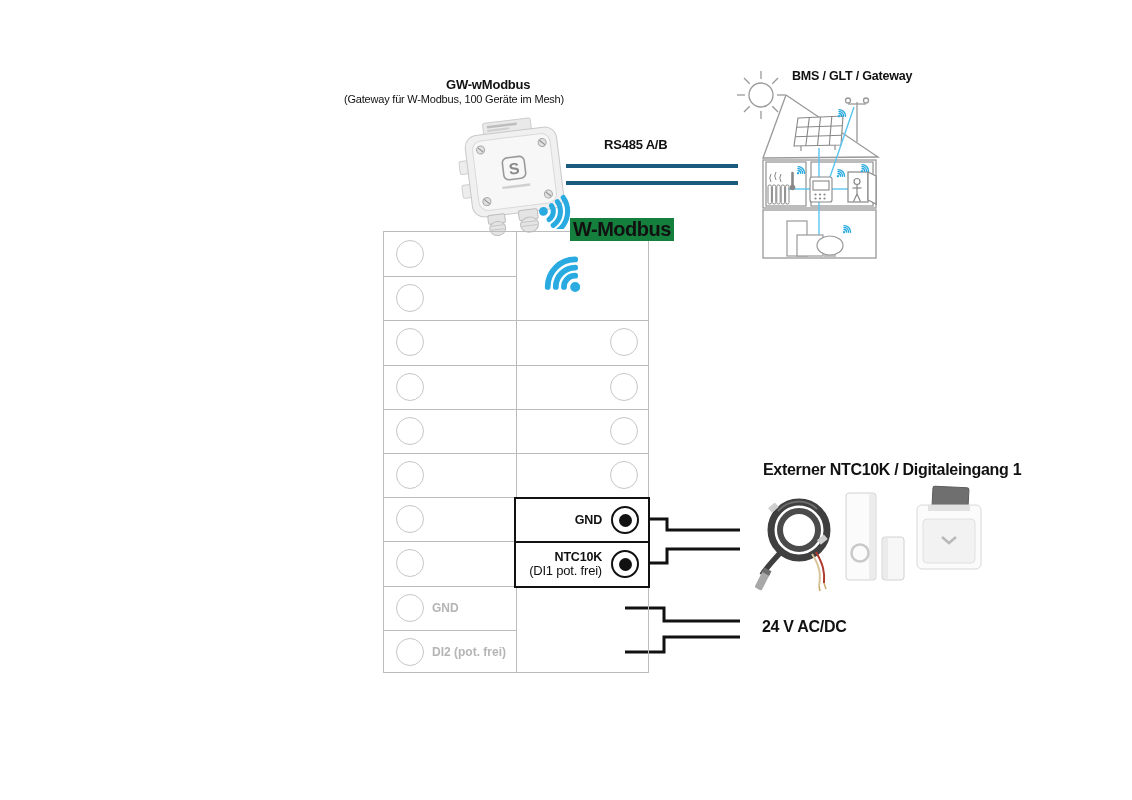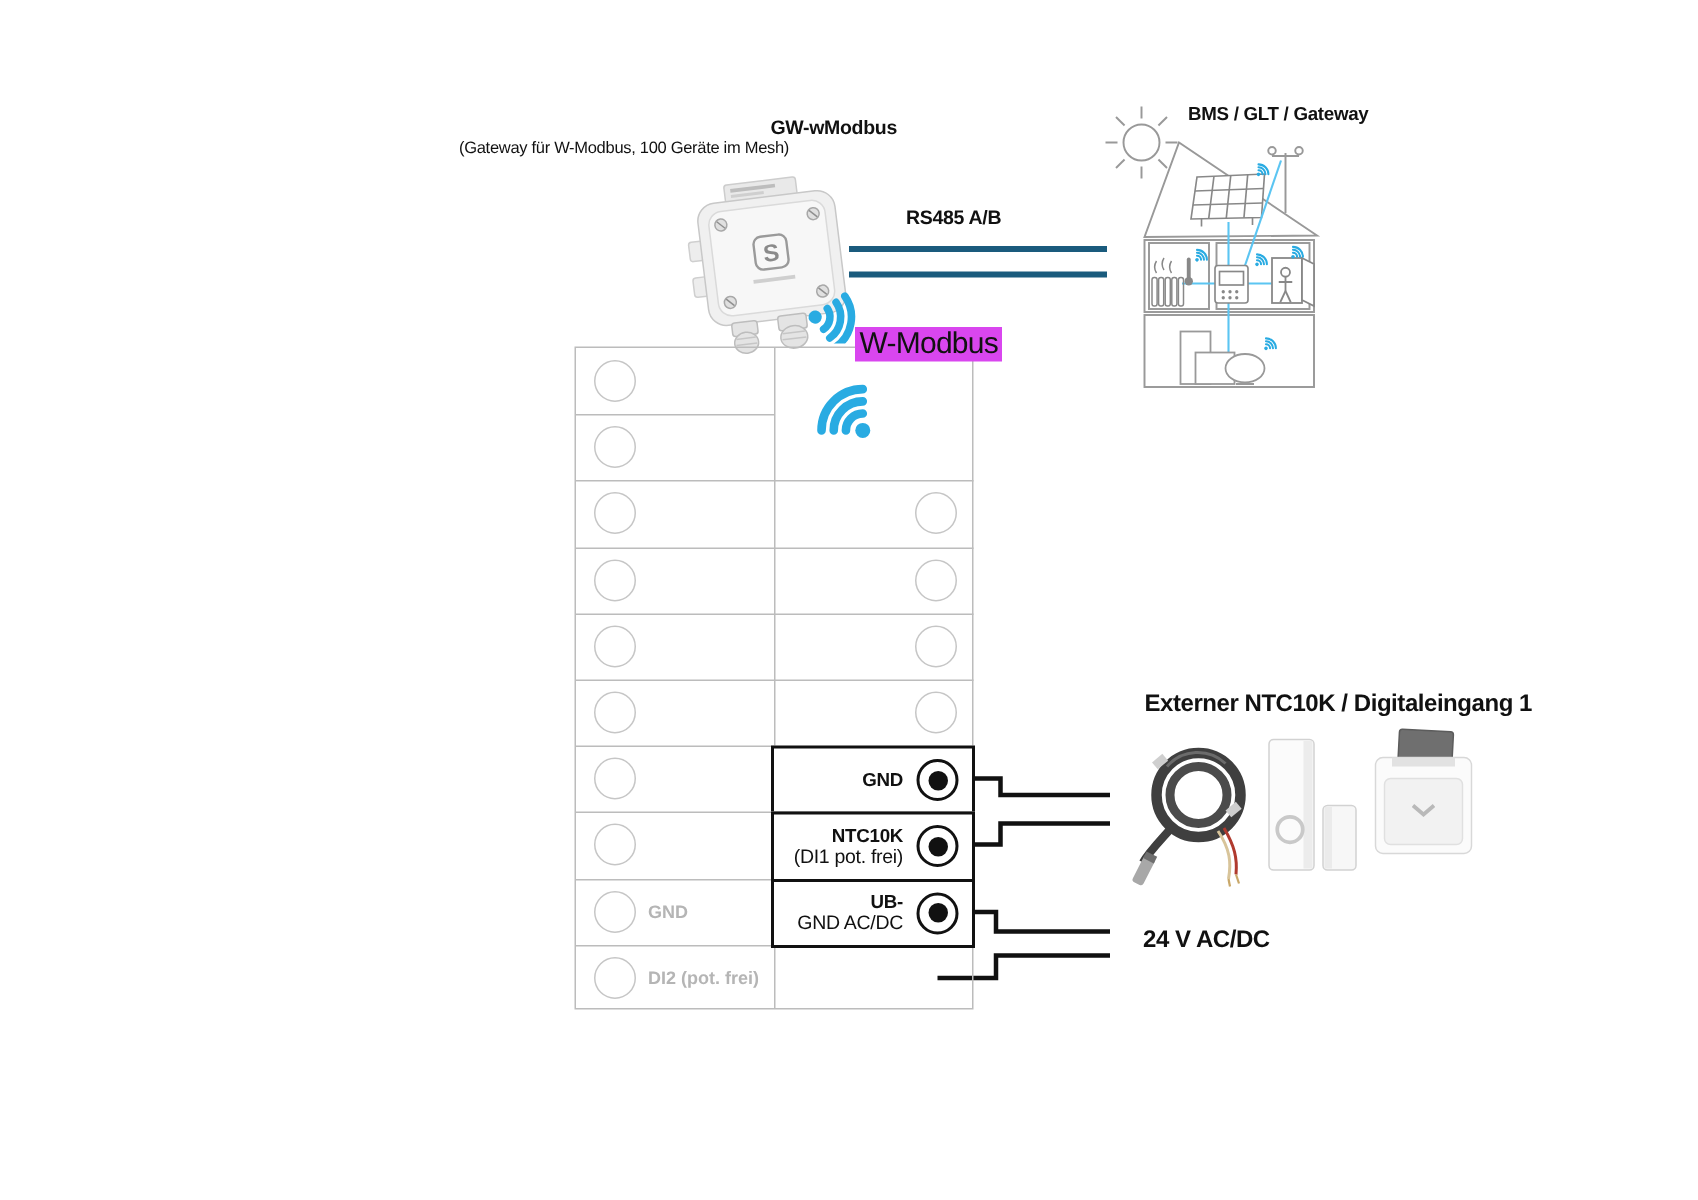--- a/index.html
+++ b/index.html
@@ -10,25 +10,25 @@
     --muted-gray:#b5b5b5;
     --ink:#111111;
   }
   *{margin:0;padding:0;box-sizing:border-box}
   html,body{background:#fff}
   body{font-family:"Liberation Sans",sans-serif;color:var(--ink)}
   .canvas{position:relative;width:1132px;height:800px;background:#fff;overflow:hidden}
   .abs{position:absolute}
 
   
-  .device-title{left:446px;top:77px;width:152px;text-align:right;font-size:13px;font-weight:bold;letter-spacing:-0.2px}
-  .device-subtitle{left:306px;top:93px;width:258px;text-align:left;font-size:11px;letter-spacing:-0.2px}
+  .device-title{left:446px;top:77px;width:152px;text-align:left;font-size:13px;font-weight:bold;letter-spacing:-0.2px}
+  .device-subtitle{left:306px;top:93px;width:258px;text-align:right;font-size:11px;letter-spacing:-0.2px}
   .rs485-label{left:604px;top:137px;font-size:13px;font-weight:bold;letter-spacing:-0.2px}
   .bms-label{left:792px;top:69px;font-size:12.5px;font-weight:bold;letter-spacing:-0.2px}
-  .wmodbus-label{left:570px;top:218px;font-size:20px;font-weight:normal;letter-spacing:-0.5px;background:#d946ef;padding:0 3px;z-index:5}
+  .wmodbus-label{left:570px;top:218px;font-size:20px;font-weight:bold;letter-spacing:-0.5px;background:#15803d;padding:0 3px;z-index:5}
   .extern-label{left:763px;top:461px;font-size:16px;font-weight:bold;letter-spacing:-0.3px;white-space:nowrap}
   .power-label{left:762px;top:618px;font-size:16px;font-weight:bold;letter-spacing:-0.3px}
 
   
   .busline{height:3.5px;background:var(--rs485-line);width:172px;left:566px}
   .busline.l1{top:164px}
   .busline.l2{top:181px}
 
   
   .wifi-arc{fill:none;stroke:var(--wifi-blue);stroke-width:4.6;stroke-linecap:round}
@@ -301,27 +301,20 @@
       </div>
       <span class="term"></span>
     </div>
     <div class="acell" style="top:309.4px">
       <div class="txt">
         <div class="lab">NTC10K</div>
         <div class="sub">(DI1 pot. frei)</div>
       </div>
       <span class="term"></span>
     </div>
-    <div class="acell" style="top:353.6px">
-      <div class="txt">
-        <div class="lab">UB-</div>
-        <div class="sub">GND AC/DC</div>
-      </div>
-      <span class="term"></span>
-    </div>
   </div>
 
   <div class="abs extern-label">Externer NTC10K / Digitaleingang 1</div>
   <div class="abs power-label">24 V AC/DC</div>
 
   <svg class="abs illu" style="left:753px;top:486px" width="90" height="106" viewBox="0 0 90 106">
     <circle cx="46" cy="44" r="28" fill="none" stroke="#3f3f3f" stroke-width="7"></circle>
     <circle cx="46" cy="44" r="19" fill="none" stroke="#4b4b4b" stroke-width="6"></circle>
     <path d="M25,25 A27,27 0 0 1 64,23" fill="none" stroke="#6b6b6b" stroke-width="2"></path>
     <rect x="16" y="19" width="9" height="6" fill="#cfcfcf" transform="rotate(-40 20 22)"></rect>

